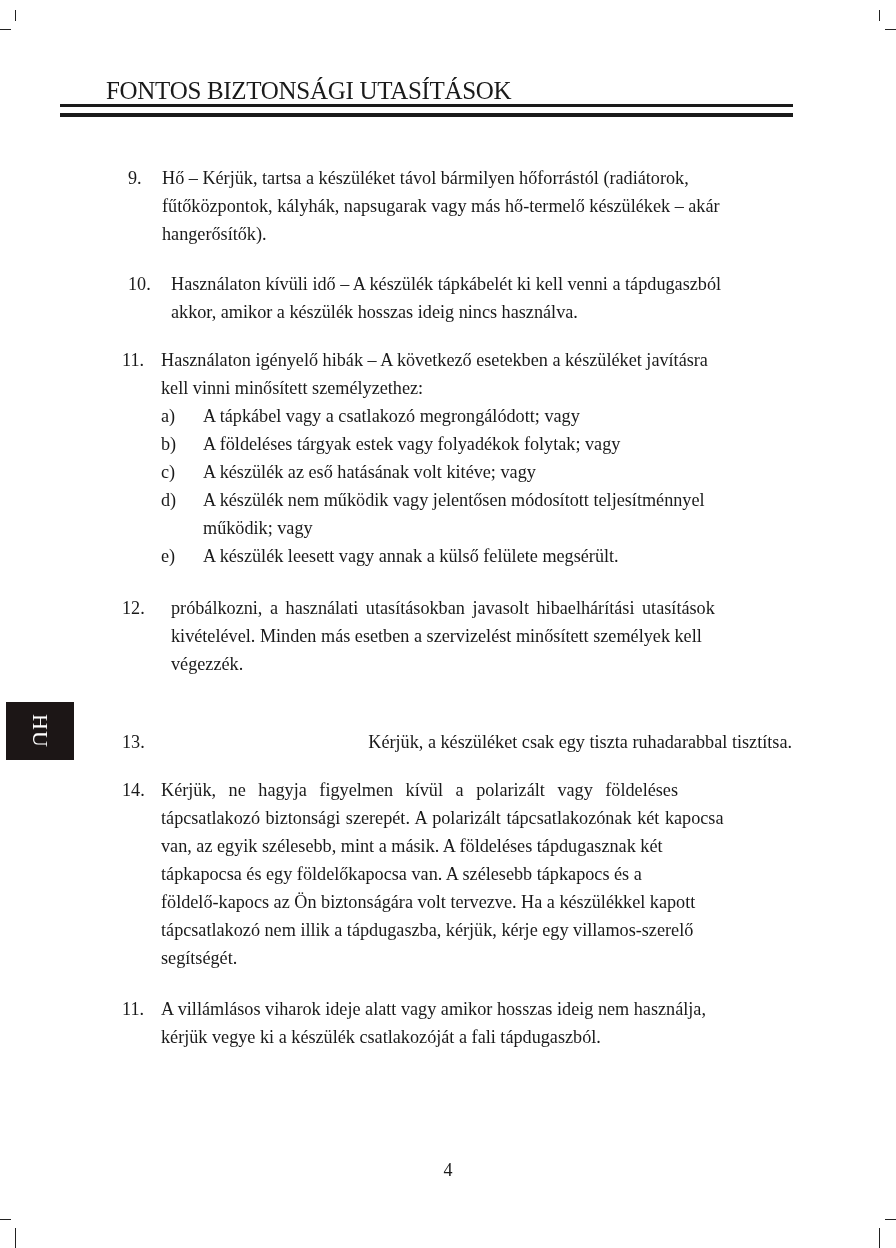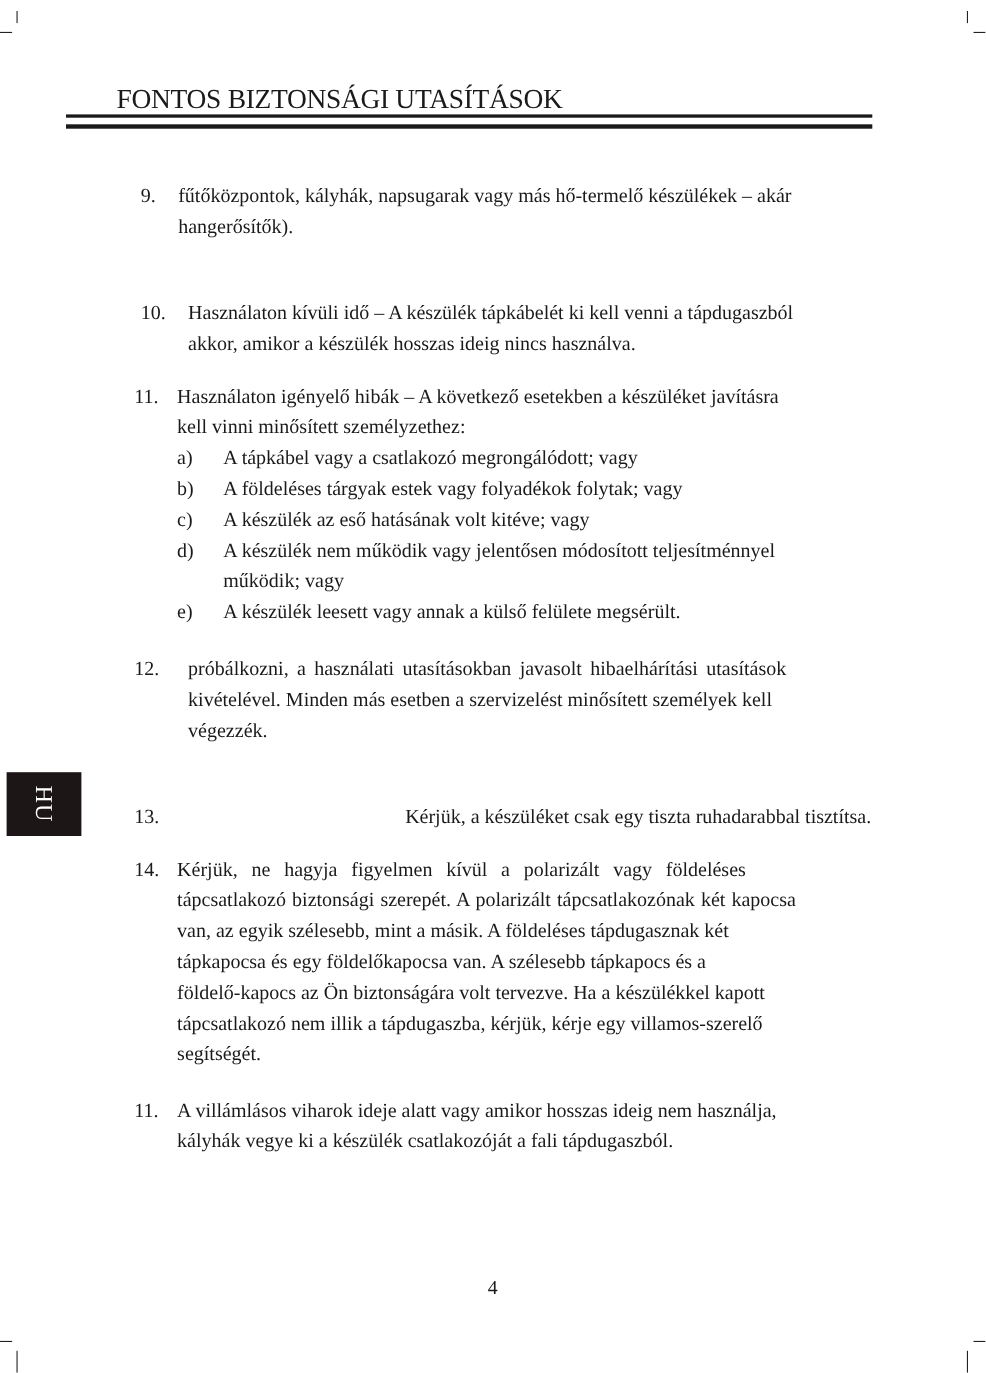--- a/index.html
+++ b/index.html
@@ -41,20 +41,21 @@
 <div class="crop" style="left:885px; top:1219px; width:11px; height:1px;"></div>
 <div class="crop" style="left:879px; top:1228px; width:1px; height:20px;"></div>
 
 <div class="title">FONTOS BIZTONSÁGI UTASÍTÁSOK</div>
 <div class="rule1"></div>
 <div class="rule2"></div>
 
 <div class="item" style="left:128px; top:164px; width:660px;">
   <span class="num">9.</span>
   <div style="margin-left:34px;">
+    <span class="body-text">Hő – Kérjük, tartsa a készüléket távol bármilyen hőforrástól (radiátorok,</span>
     <span class="body-text">fűtőközpontok, kályhák, napsugarak vagy más hő-termelő készülékek – akár</span>
     <span class="body-text">hangerősítők).</span>
   </div>
 </div>
 
 <div class="item" style="left:128px; top:270px; width:660px;">
   <span class="num">10.</span>
   <div style="margin-left:43px;">
     <span class="body-text">Használaton kívüli idő – A készülék tápkábelét ki kell venni a tápdugaszból</span>
     <span class="body-text">akkor, amikor a készülék hosszas ideig nincs  használva.</span>
@@ -126,21 +127,21 @@
     <span class="body-text">földelő-kapocs az Ön biztonságára volt tervezve. Ha a készülékkel kapott</span>
     <span class="body-text">tápcsatlakozó nem illik a tápdugaszba, kérjük, kérje egy villamos-szerelő</span>
     <span class="body-text">segítségét.</span>
   </div>
 </div>
 
 <div class="item" style="left:122px; top:995px; width:670px;">
   <span class="num">11.</span>
   <div style="margin-left:39px;">
     <span class="body-text">A villámlásos viharok ideje alatt vagy amikor hosszas ideig nem használja,</span>
-    <span class="body-text">kályhák vegye ki a készülék csatlakozóját a fali tápdugaszból.</span>
+    <span class="body-text">kérjük vegye ki a készülék csatlakozóját a fali tápdugaszból.</span>
   </div>
 </div>
 
 <div class="lang-tab">
   <span>HU</span>
 </div>
 
 <div class="page-num">4</div>
 
 </body></html>

